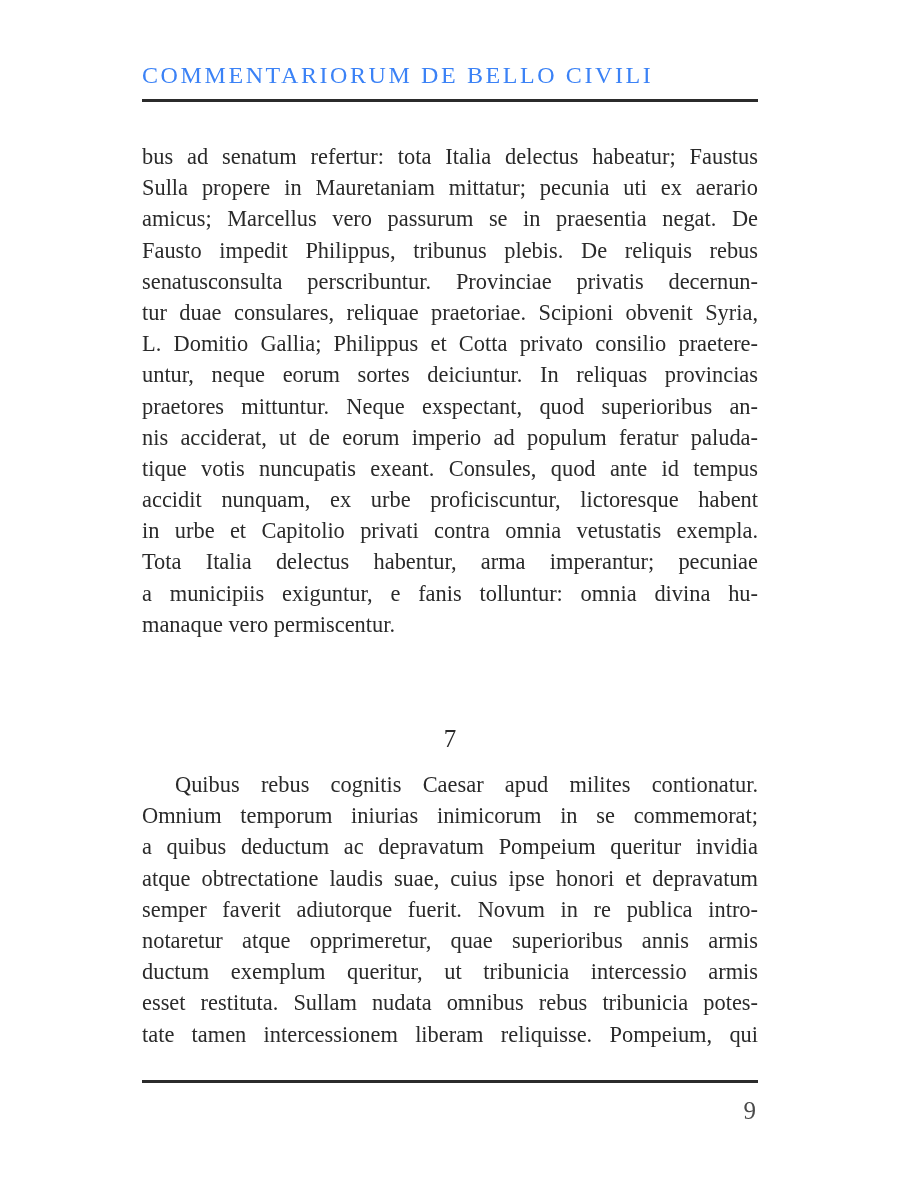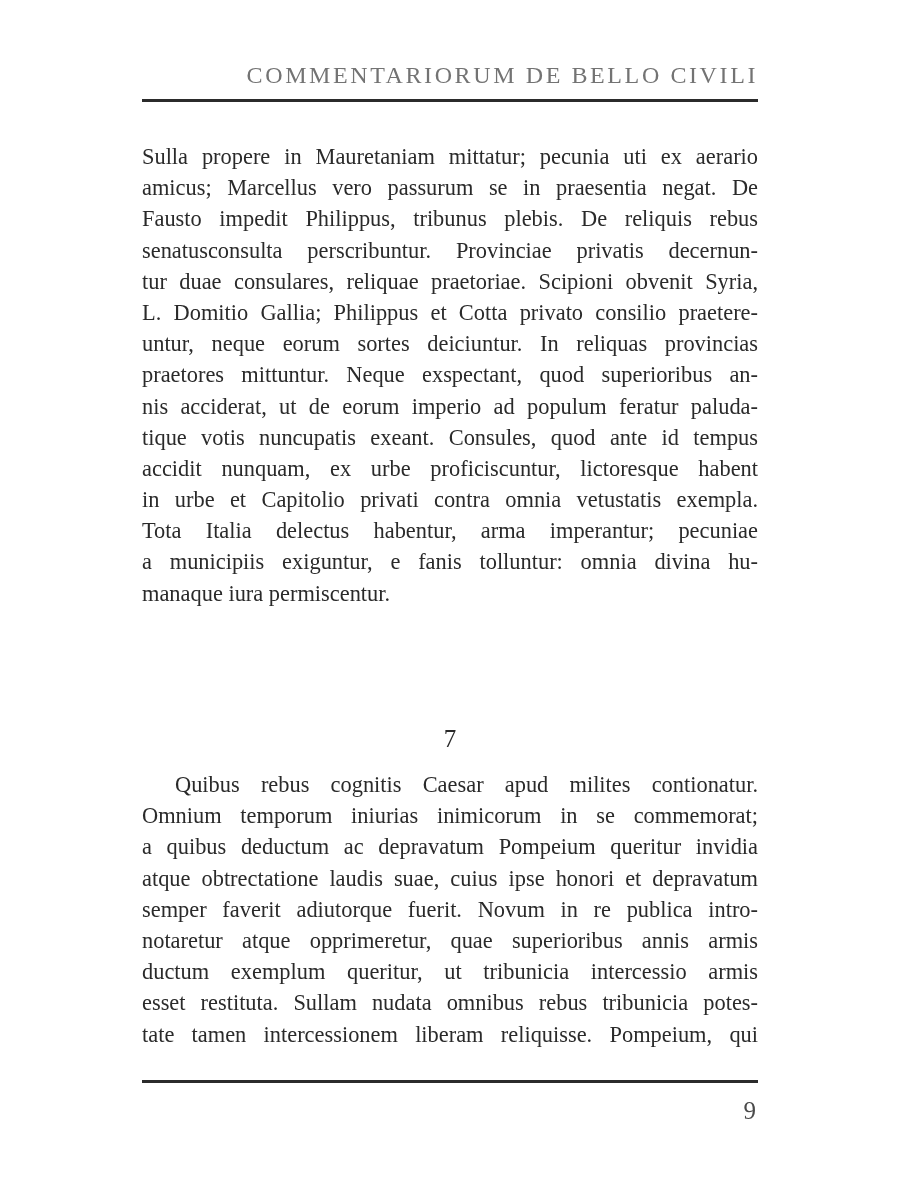--- a/index.html
+++ b/index.html
@@ -13,24 +13,24 @@
       position: relative;
       overflow: hidden;
       font-family: "Liberation Serif", "DejaVu Serif", serif;
       color: #2a2a2a;
     }
     .running-head {
       position: absolute;
       left: 142px;
       width: 616px;
       top: 58px;
-      text-align: right;
+      text-align: left;
       font-size: 24px;
       letter-spacing: 2.6px;
-      color: #737373;
+      color: #3b82f6;
       font-weight: normal;
       line-height: 34px;
     }
     .rule {
       position: absolute;
       left: 142px;
       width: 616px;
       height: 3px;
       background: #2b2b2b;
     }
@@ -83,35 +83,36 @@
       color: #4a4a4a;
     }
   </style>
 </head>
 <body>
 
 <div class="running-head">COMMENTARIORUM DE BELLO CIVILI</div>
 <div class="rule top"></div>
 
 <div class="text-block first">
+  <span class="line">bus ad senatum refertur: tota Italia delectus habeatur; Faustus</span>
   <span class="line">Sulla propere in Mauretaniam mittatur; pecunia uti ex aerario</span>
   <span class="line">amicus; Marcellus vero passurum se in praesentia negat. De</span>
   <span class="line">Fausto impedit Philippus, tribunus plebis. De reliquis rebus</span>
   <span class="line">senatusconsulta perscribuntur. Provinciae privatis decernun-</span>
   <span class="line">tur duae consulares, reliquae praetoriae. Scipioni obvenit Syria,</span>
   <span class="line">L. Domitio Gallia; Philippus et Cotta privato consilio praetere-</span>
   <span class="line">untur, neque eorum sortes deiciuntur. In reliquas provincias</span>
   <span class="line">praetores mittuntur. Neque exspectant, quod superioribus an-</span>
   <span class="line">nis acciderat, ut de eorum imperio ad populum feratur paluda-</span>
   <span class="line">tique votis nuncupatis exeant. Consules, quod ante id tempus</span>
   <span class="line">accidit nunquam, ex urbe proficiscuntur, lictoresque habent</span>
   <span class="line">in urbe et Capitolio privati contra omnia vetustatis exempla.</span>
   <span class="line">Tota Italia delectus habentur, arma imperantur; pecuniae</span>
   <span class="line">a municipiis exiguntur, e fanis tolluntur: omnia divina hu-</span>
-  <span class="line last">manaque iura permiscentur.</span>
+  <span class="line last">manaque vero permiscentur.</span>
 </div>
 
 <div class="section-number">7</div>
 
 <div class="text-block second">
   <span class="line indent">Quibus rebus cognitis Caesar apud milites contionatur.</span>
   <span class="line">Omnium temporum iniurias inimicorum in se commemorat;</span>
   <span class="line">a quibus deductum ac depravatum Pompeium queritur invidia</span>
   <span class="line">atque obtrectatione laudis suae, cuius ipse honori et depravatum</span>
   <span class="line">semper faverit adiutorque fuerit. Novum in re publica intro-</span>

